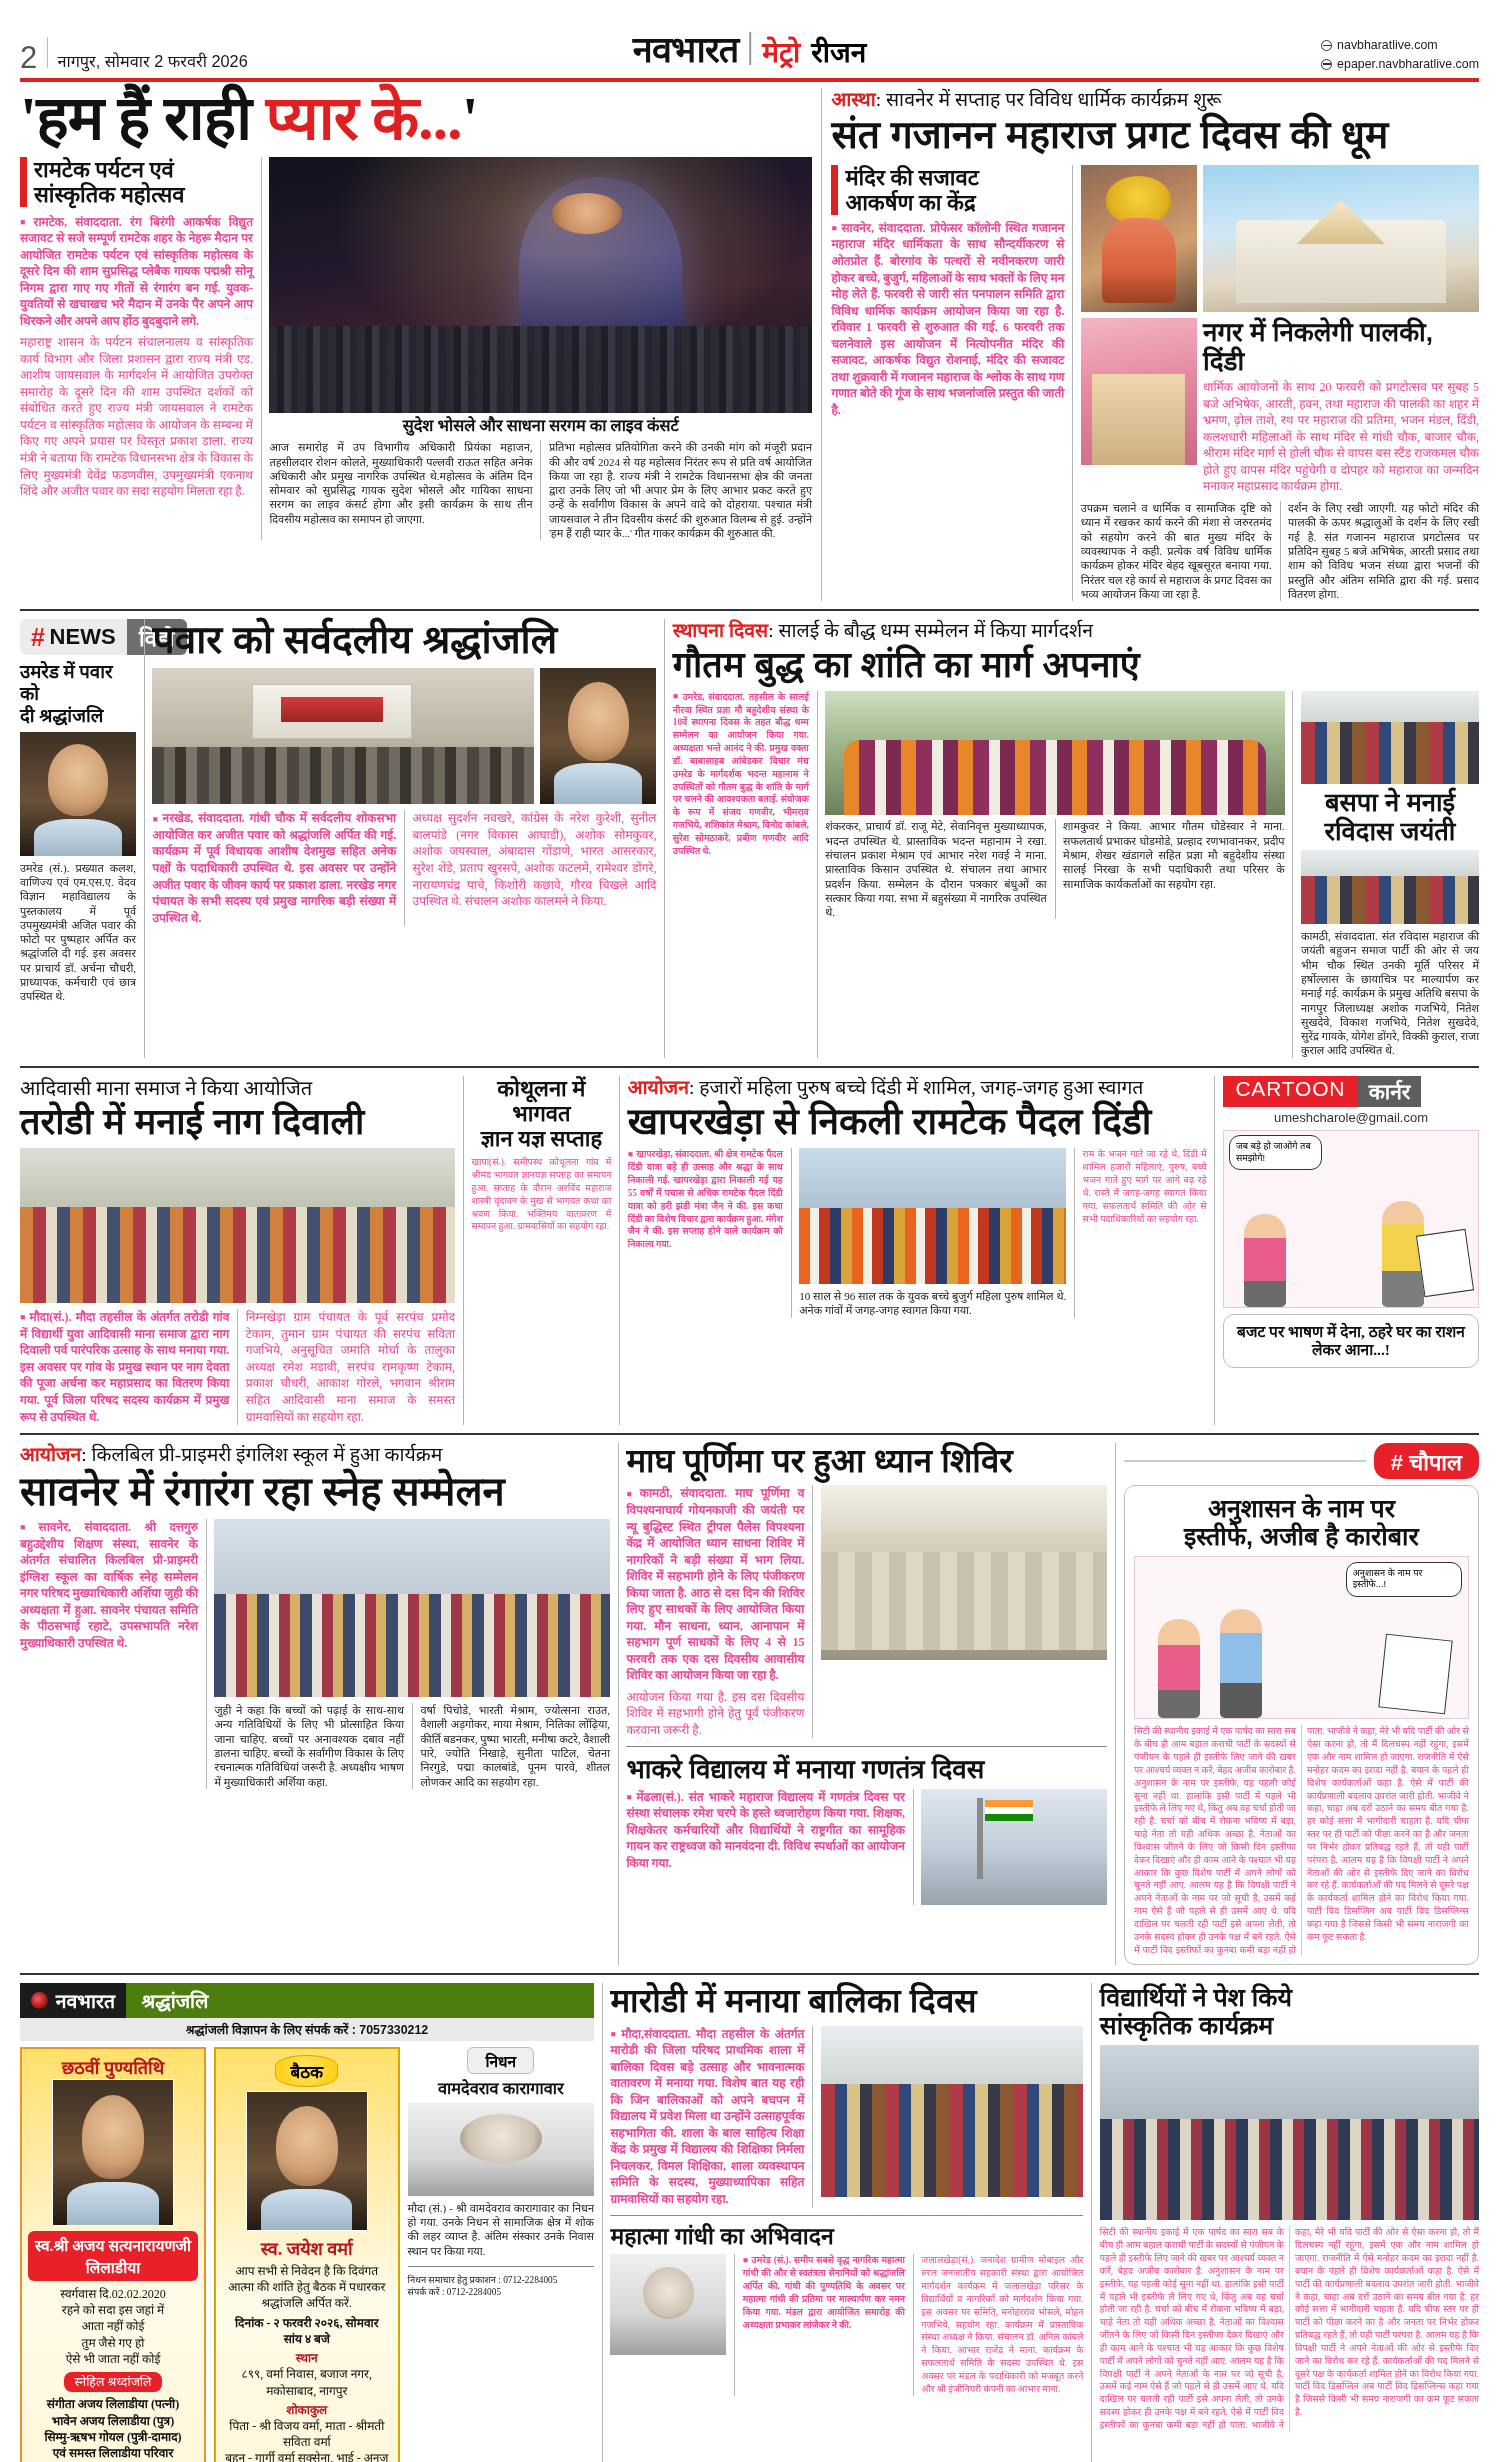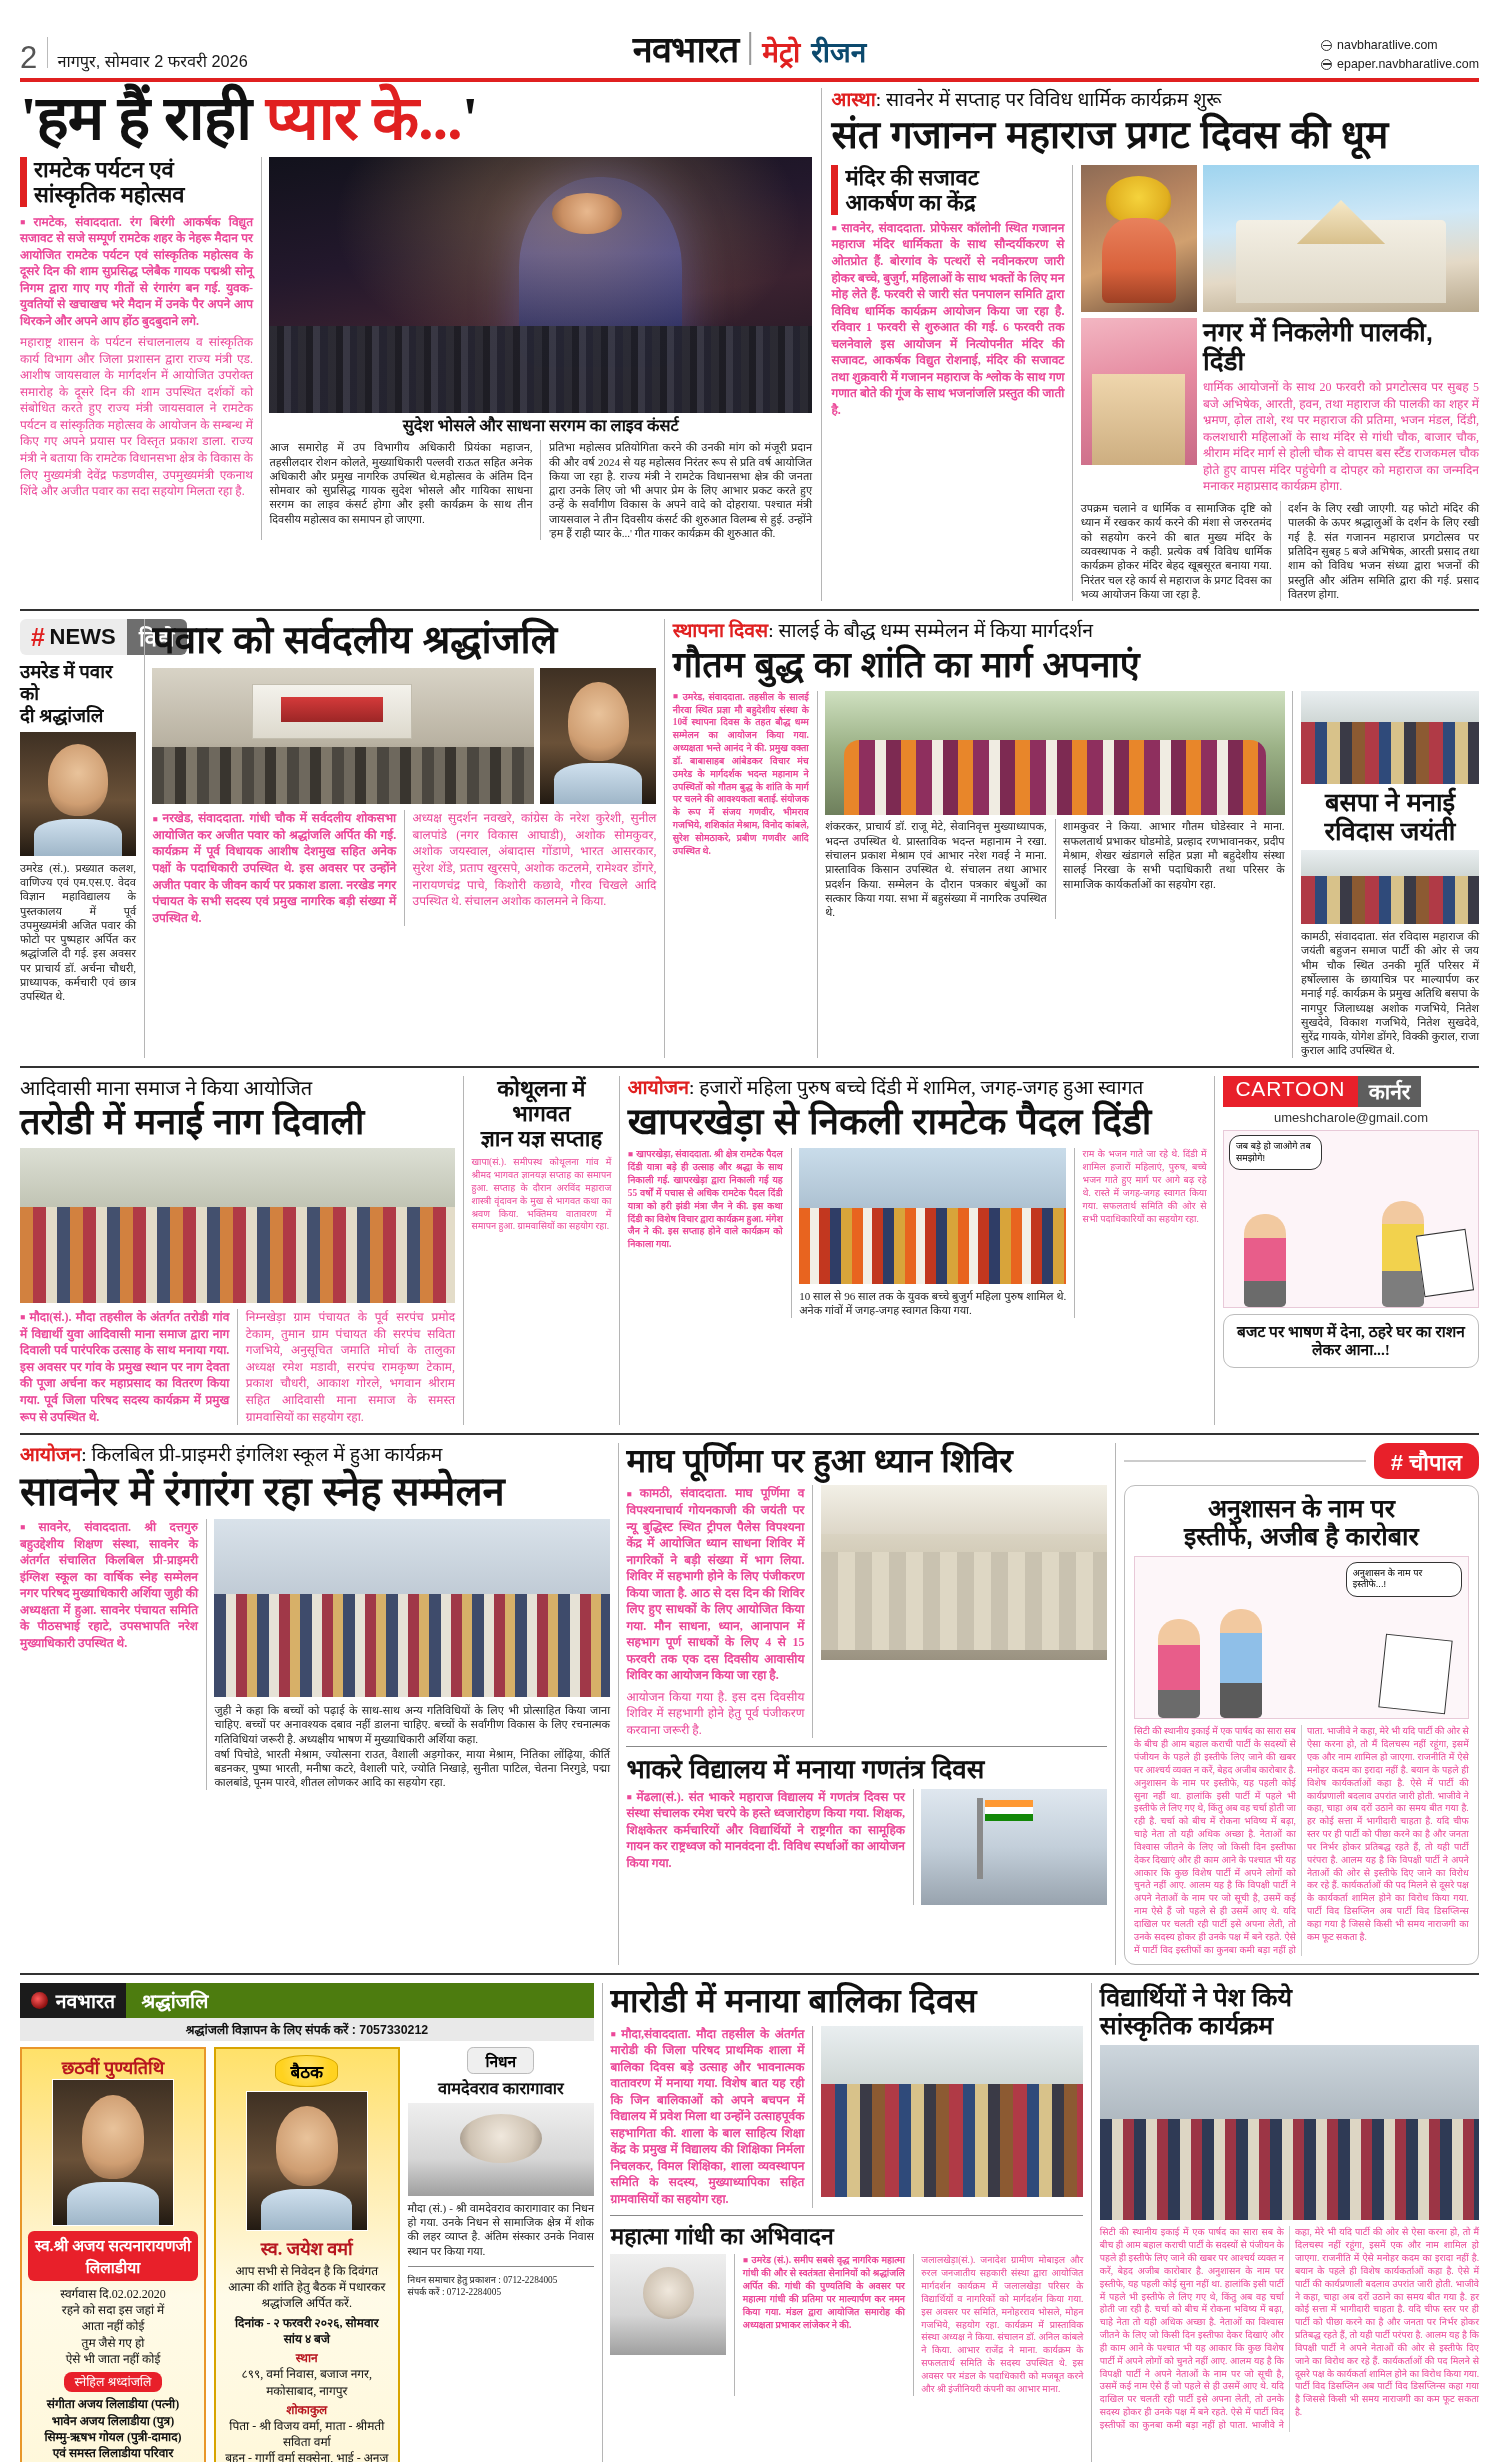--- a/index.html
+++ b/index.html
@@ -60,21 +60,21 @@
   }
   .logo-main {
     font-size: 36px;
     font-weight: 700;
     letter-spacing: -0.8px;
     color: #111;
     font-family: "Liberation Sans", sans-serif;
   }
   .logo-div { width: 1.6px; height: 33px; background: #999; align-self: center;}
   .logo-metro { font-size: 28px; font-weight: 700; color: #e02020; font-family: "Liberation Sans", sans-serif;}
-  .logo-region { font-size: 28px; font-weight: 700; color: #0c4a6e; font-family: "Liberation Sans", sans-serif;}
+  .logo-region { font-size: 28px; font-weight: 700; color: #000000; font-family: "Liberation Sans", sans-serif;}
   .sites {
     margin-left: auto;
     text-align: left;
     font-size: 12.4px;
     color: #222;
     font-family: "Liberation Sans", sans-serif;
     line-height: 1.5;
   }
   .sites div { display: flex; align-items: center; gap: 4.7px; }
   .globe {
@@ -729,21 +729,21 @@
         <div class="hl-big" style="font-size:40px;">सावनेर में रंगारंग रहा स्नेह सम्मेलन</div>
         <div class="row" style="margin-top:6.2px;">
           <div style="width:178px;">
             <p class="body"><span class="sq dateline">सावनेर, संवाददाता. श्री दत्तगुरु बहुउद्देशीय शिक्षण संस्था, सावनेर के अंतर्गत संचालित किलबिल प्री-प्राइमरी इंग्लिश स्कूल का वार्षिक स्नेह सम्मेलन नगर परिषद मुख्याधिकारी अर्शिया जुही की अध्यक्षता में हुआ. सावनेर पंचायत समिति के पीठसभाई रहाटे, उपसभापति नरेश मुख्याधिकारी उपस्थित थे.</span></p>
           </div>
           <div class="vsep"></div>
           <div style="flex:1;">
             <div class="ph ph-school" style="height:178px;">
                 <div class="people"></div>
               </div>
-            <div class="row" style="margin-top:6.2px;flex-direction:column;">
+            <div class="row" style="margin-top:6.2px;">
               <div style="flex:1;">
                   <p class="cap-sm">जुही ने कहा कि बच्चों को पढ़ाई के साथ-साथ अन्य गतिविधियों के लिए भी प्रोत्साहित किया जाना चाहिए. बच्चों पर अनावश्यक दबाव नहीं डालना चाहिए. बच्चों के सर्वांगीण विकास के लिए रचनात्मक गतिविधियां जरूरी है. अध्यक्षीय भाषण में मुख्याधिकारी अर्शिया कहा.</p>
                 </div>
               <div class="vsep"></div>
               <div style="flex:1;">
                   <p class="cap-sm">वर्षा पिचोडे, भारती मेश्राम, ज्योत्सना राउत, वैशाली अड़गोकर, माया मेश्राम, नितिका लोंढ़िया, कीर्ति बडनकर, पुष्पा भारती, मनीषा कटरे, वैशाली पारे, ज्योति निखाड़े, सुनीता पाटिल, चेतना निरगुडे, पद्मा कालबांडे, पूनम पारवे, शीतल लोणकर आदि का सहयोग रहा.</p>
                 </div>
             </div>
           </div>
         </div>

